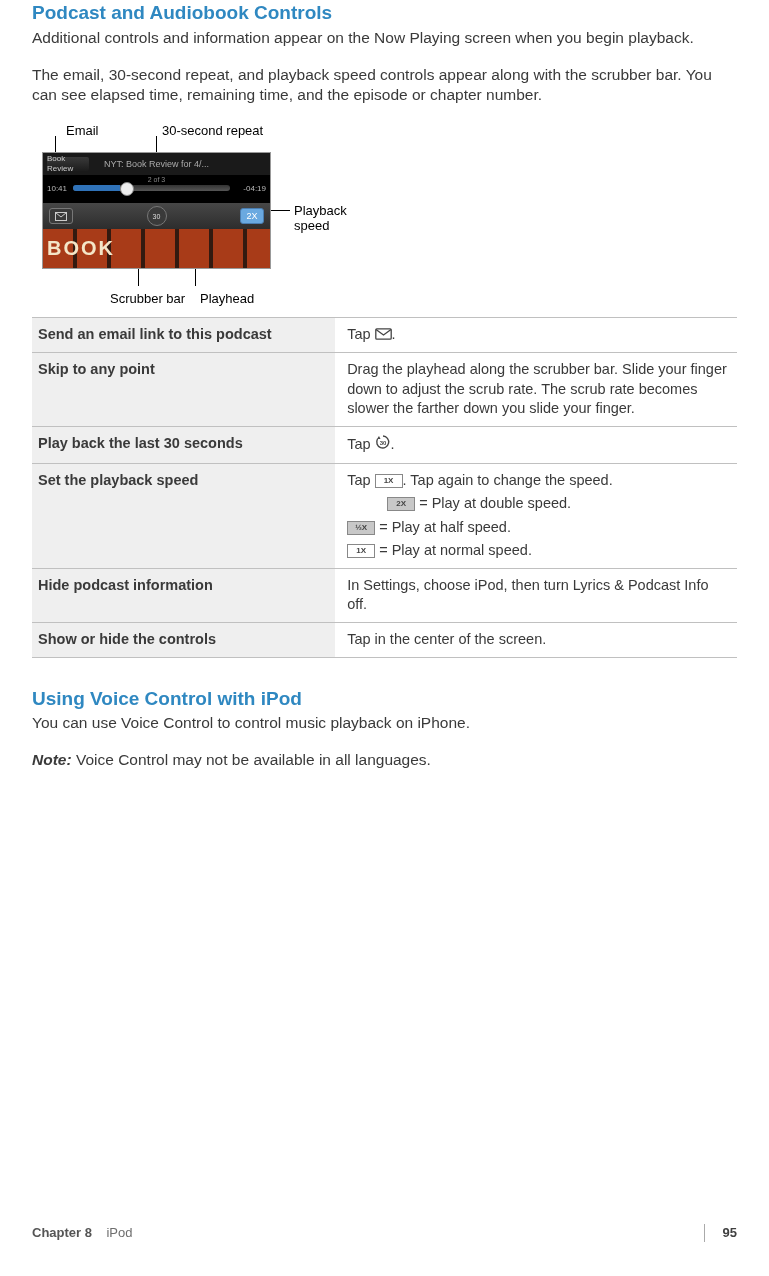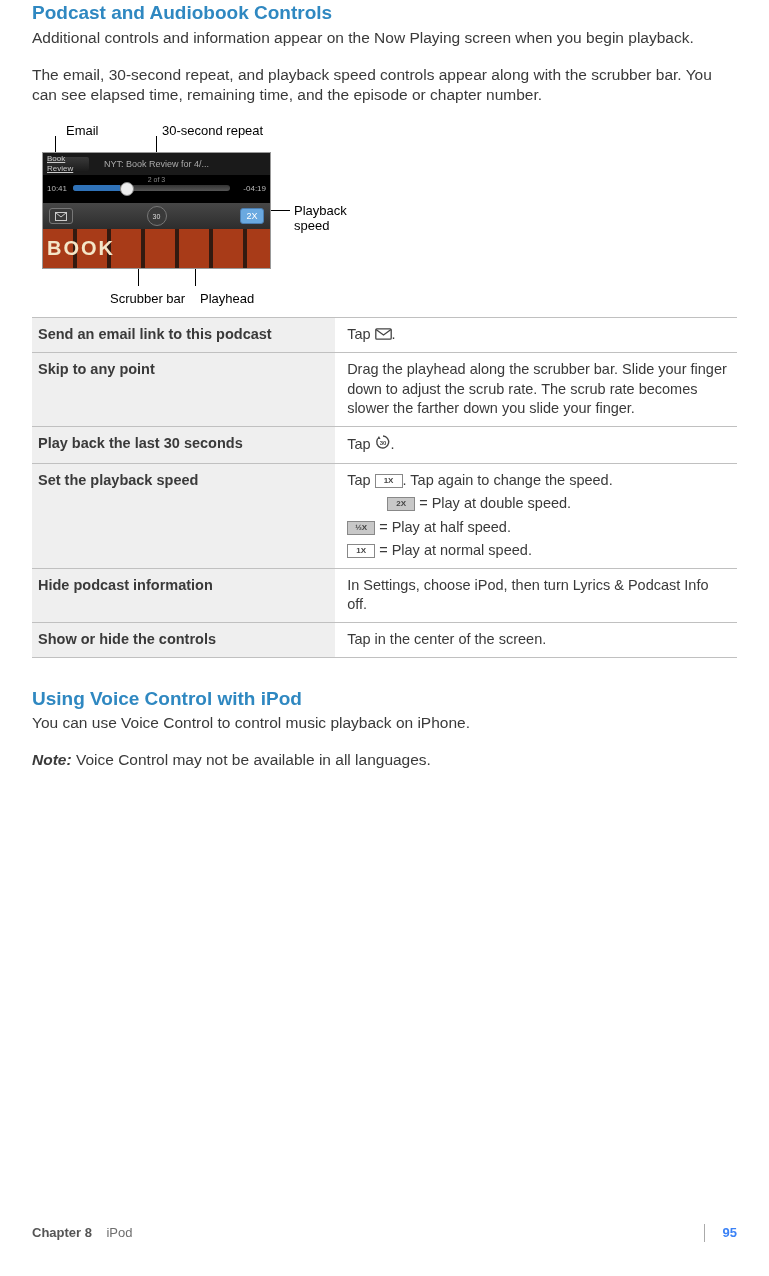--- a/index.html
+++ b/index.html
@@ -63,21 +63,21 @@
     color: #aaa;
     font-size: 9px;
     position: relative;
   }
   .shot-top .back {
     position: absolute; left: 4px; top: 4px;
     width: 42px; height: 14px;
     background: linear-gradient(#3a3a3a,#1c1c1c);
     border-radius: 2px;
     color: #ccc; font-size: 8px;
-    display:flex; align-items:center; justify-content:center;text-decoration:underline;
+    display:flex; align-items:center; justify-content:center;
   }
   .shot-mid {
     height: 28px;
     background: #000;
     display:flex; align-items:center; justify-content:space-between;
     padding: 0 4px;
     color:#bbb; font-size:8px;
     position: relative;
   }
   .shot-mid .bar {
@@ -179,21 +179,21 @@
     font-size: 13px;
     color: #6e6e6e;
     padding: 0 32px;
     box-sizing: border-box;
   }
   .footer .chap { font-weight: bold; color:#555; }
   .footer .right {
     border-left: 1px solid #aaa;
     padding-left: 18px;
     font-weight: bold;
-    color:#3b82f6;
+    color:#404040;
   }
 </style>
 </head>
 <body>
 
 <div class="page">
 
   <h2>Podcast and Audiobook Controls</h2>
   <p>Additional controls and information appear on the Now Playing screen when you begin playback.</p>
   <p>The email, 30-second repeat, and playback speed controls appear along with the scrubber bar. You can see elapsed time, remaining time, and the episode or chapter number.</p>

